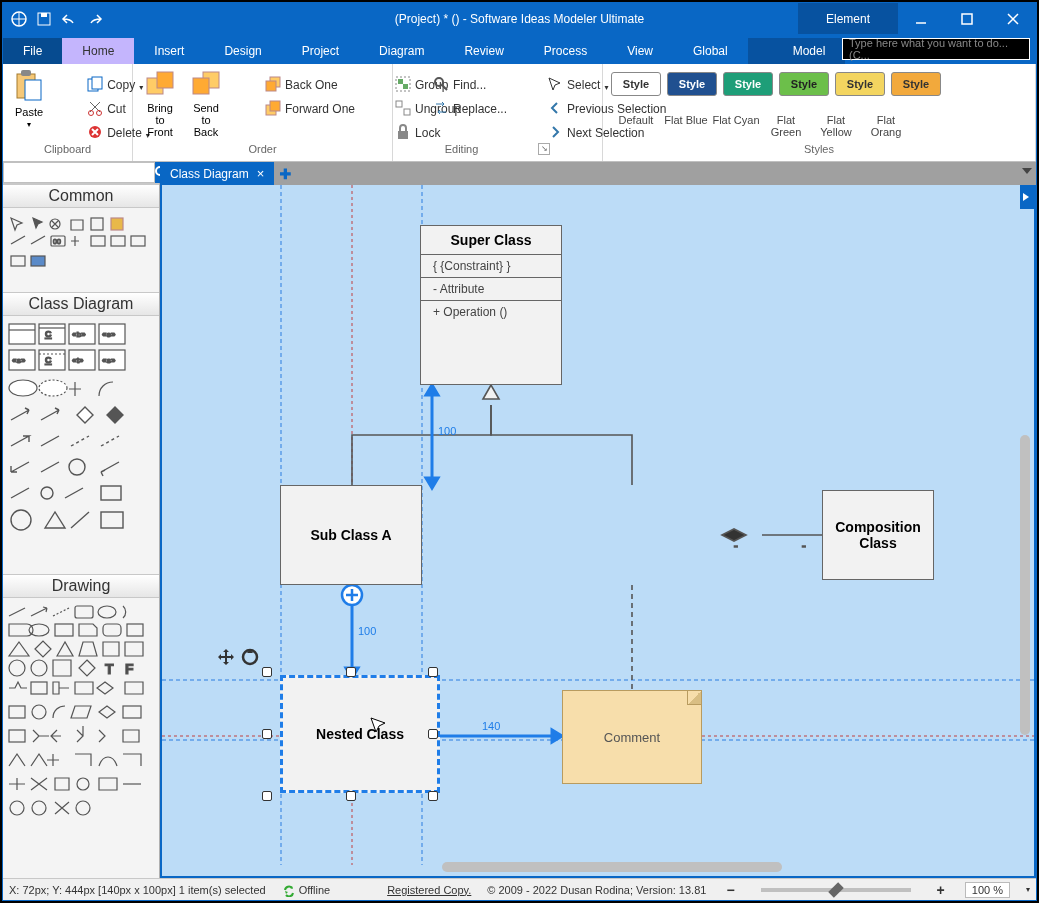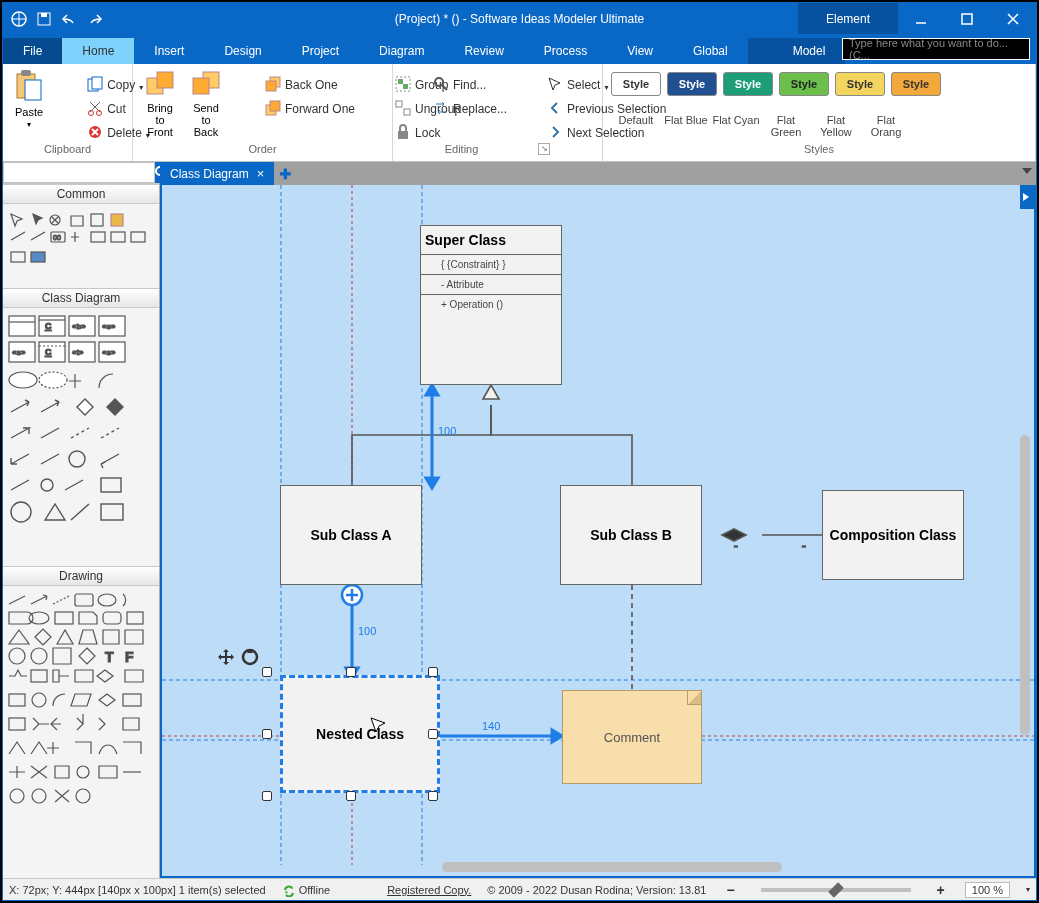--- a/index.html
+++ b/index.html
@@ -13,21 +13,21 @@
   .titlebar .title { position: absolute; left: 0; right: 0; text-align: center; pointer-events: none; }
   .titlebar .right { position: absolute; right: 0; top: 0; height: 31px; display: flex; align-items: stretch; text-align: center; }
   .titlebar .right .ctx { background: #0752A0; padding: 0 28px; display:flex; align-items:center; font-size:12px; }
   .titlebar .winbtn { width: 46px; display:flex; align-items:center; justify-content:center; }
   .titlebar .winbtn svg { width:12px; height:12px; }
 
   
   .ribbon-tabs { height: 30px; background: #0967C5; display:flex; align-items:flex-end; position:relative; }
   .ribbon-tab { color:#fff; font-size:12px; padding: 6px 20px; cursor:default; }
   .ribbon-tab.file { background:#064b90; }
-  .ribbon-tab.active { background:#7dd3fc; color:#333; border-radius:0; }
+  .ribbon-tab.active { background:#c4b5fd; color:#333; border-radius:0; }
   .ribbon-tab.model { background:#0752A0;padding-left:45px; }
   .ribbon-tabs .search { position:absolute; right:6px; top:4px; width:188px; height:22px; background:#000000; border:1px solid #fff; font-size:11px; color:#888; padding:0 6px; display:flex; align-items:center; }
 
   
   .ribbon-body { height: 98px; border-bottom:1px solid #c0c0c0; display:flex; background:#fff; }
   .rgroup { border-right:1px solid #d8d8d8; display:flex; flex-direction:column; padding:4px 8px 2px; }
   .rgroup .row { display:flex; gap:8px; flex:1; }
   .rgroup .label { font-size:11px; color:#666; text-align:center; height:16px; }
   .rbtn { font-size:12px; display:flex; align-items:flex-end; gap:4px; height:22px; color:#333; white-space:nowrap;padding-left:32px; }
   .rbtn svg { flex-shrink:0; }
@@ -37,34 +37,34 @@
   .style-pill { border:1px solid #888; border-radius:3px; width:50px; height:24px; display:flex; align-items:center; justify-content:center; font-size:11px; font-weight:bold; }
   .style-labels { display:flex; gap:0; font-size:11px; color:#444; margin-top:6px;}
   .style-labels span { width:50px; text-align:center; }
 
   
   .body { flex:1; display:flex; min-height:0; }
   .left-panel { width:157px; border-right:1px solid #b0b0b0; background:#f4f4f4; display:flex; flex-direction:column; }
   .left-panel .search { height:22px; display:flex; border-bottom:1px solid #c8c8c8;}
   .left-panel .search input { flex:1; border:1px solid #c0c0c0; font-size:11px; padding:0 4px; }
   .left-panel .search .btn { width:22px; background:#0967C5; display:flex; align-items:center; justify-content:center; }
-  .lp-head { background: linear-gradient(#fff,#e6e6e6); border:1px solid #c8c8c8; border-left:none; border-right:none; font-size:12px; text-align:center; padding:2px 12px; color:#333; }
+  .lp-head { background: linear-gradient(#fff,#e6e6e6); border:1px solid #c8c8c8; border-left:none; border-right:none; font-size:16px; text-align:center; padding:2px 12px; color:#333; }
   .lp-grid { display:flex; flex-wrap:wrap; padding:4px 2px; gap:1px; justify-content:flex-start; }
 
   
   .canvas-wrap { flex:1; display:flex; flex-direction:column; min-width:0; position:relative; }
   .doc-tabs { height:23px; background:#a0a0a0; display:flex; align-items:stretch; position:relative; }
   .doc-tab { background:#0967C5; color:#fff; font-size:12px; padding:0 10px; display:flex; align-items:center; gap:8px; }
   .doc-tabs .add { color:#0967C5; background:#a0a0a0; width:22px; display:flex; align-items:center; justify-content:center; font-size:14px; font-weight:bold; }
   .doc-tabs .drop { position:absolute; right:2px; top:2px; }
   .canvas { flex:1; background:#bcdcf7; position:relative; overflow:hidden; border:2px solid #0967C5; border-top:none; }
   .canvas svg { position:absolute; left:0; top:0; }
   .uml-box { position:absolute; background:#f2f2f2; border:1.5px solid #666; }
-  .uml-title { font-weight:bold; font-size:14px; padding:6px 4px; border-bottom:1.5px solid #666; }
-  .uml-sec { font-size:10px; padding:4px 20px; border-bottom:1.5px solid #666; color:#444; }
+  .uml-title { text-align:center; font-weight:bold; font-size:14px; padding:6px 4px; border-bottom:1.5px solid #666; }
+  .uml-sec { font-size:12px; padding:4px 12px; border-bottom:1.5px solid #666; color:#444; }
   .uml-sec.last { border-bottom:none; flex:1;}
   .comment-box { position:absolute; background:#f7deab; border:1.5px solid #b89b5f; }
   .comment-box .fold { position:absolute; right:0; top:0; width:14px; height:14px; background:linear-gradient(135deg,#f7deab 50%,#d9be83 50%); border-left:1px solid #b89b5f; border-bottom:1px solid #b89b5f; }
   .sel-handle { position:absolute; width:10px; height:10px; border:1px solid #333; background:#fff; border-radius:2px; }
   .hscroll { position:absolute; left:280px; bottom:4px; width:340px; height:10px; background:#c0c0c0; border-radius:5px; }
   .vscroll { position:absolute; right:4px; top:250px; width:10px; height:300px; background:#c0c0c0; border-radius:5px; }
   .flipper { position:absolute; right:0; top:0; width:14px; height:24px; background:#0967C5; }
 
   
   .statusbar { height:22px; border-top:1px solid #c8c8c8; background:#f0f0f0; display:flex; align-items:center; font-size:11px; color:#333; padding:0 6px; gap:16px; }
@@ -546,23 +546,22 @@
 
         <div class="uml-box" style="left:258px;top:40px;width:142px;height:160px;display:flex;flex-direction:column">
           <div class="uml-title">Super Class</div>
           <div class="uml-sec">{  {Constraint}   }</div>
           <div class="uml-sec">-  Attribute</div>
           <div class="uml-sec last">+  Operation ()</div>
         </div>
 
         <div class="uml-box" style="left:118px;top:300px;width:142px;height:100px;display:flex;align-items:center;justify-content:center;font-weight:bold;font-size:14px">Sub Class A</div>
 
-        <div class="uml-box" style="left:398px;top:300px;width:142px;height:100px;display:flex;align-items:center;justify-content:center;font-weight:bold;font-size:14px">Sub Class B</div>
-
-        <div class="uml-box" style="left:660px;top:305px;width:142px;height:90px;display:flex;align-items:center;justify-content:center;font-weight:bold;font-size:14px;text-align:center;padding:0">Composition Class</div>
+
+        <div class="uml-box" style="left:660px;top:305px;width:112px;height:90px;display:flex;align-items:center;justify-content:center;font-weight:bold;font-size:14px;text-align:center;padding:0">Composition Class</div>
 
         <div class="uml-box" style="left:118px;top:490px;width:160px;height:118px;border:3px dashed #1f7de8;display:flex;align-items:center;justify-content:center;font-weight:bold;font-size:14px">
           <span>Nested Class</span>
           <svg width="18" height="18" style="position:absolute;left:86px;top:38px">
               <path d="M2 2l5 14 3-6 6-3z" fill="#fff" stroke="#000"></path>
             </svg>
         </div>
 
         <div class="sel-handle" style="left:100px;top:482px"></div>
         <div class="sel-handle" style="left:184px;top:482px"></div>

